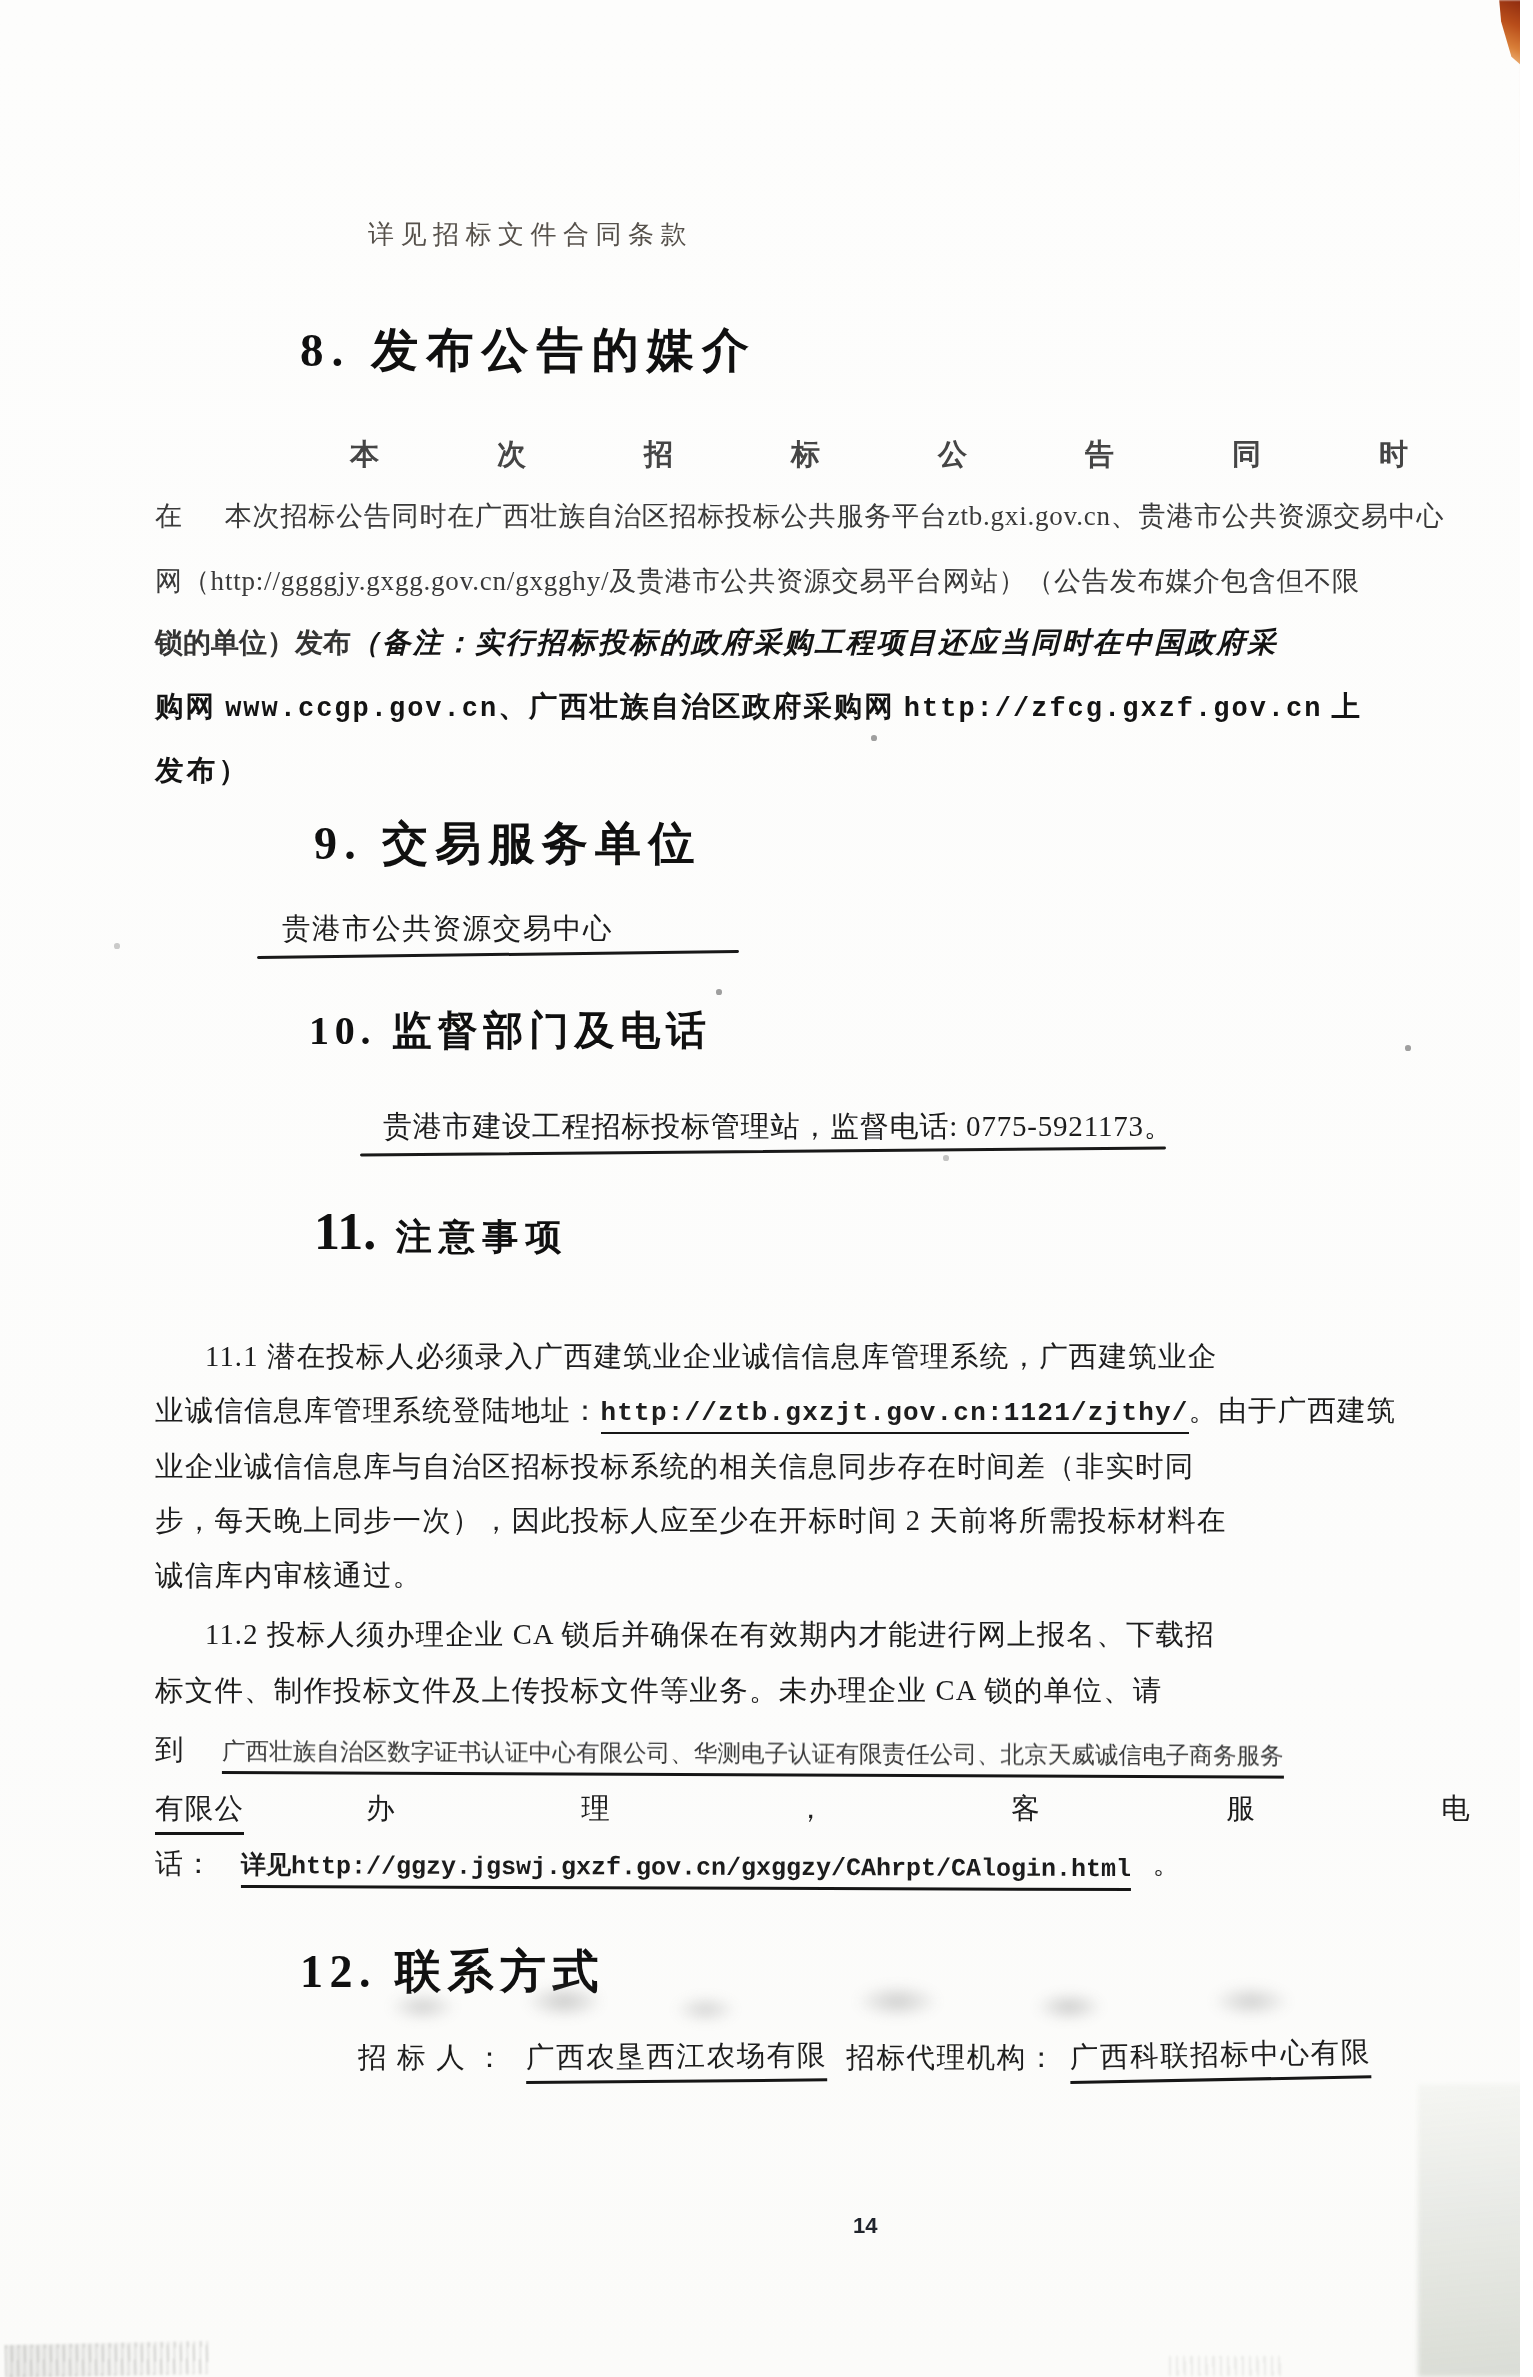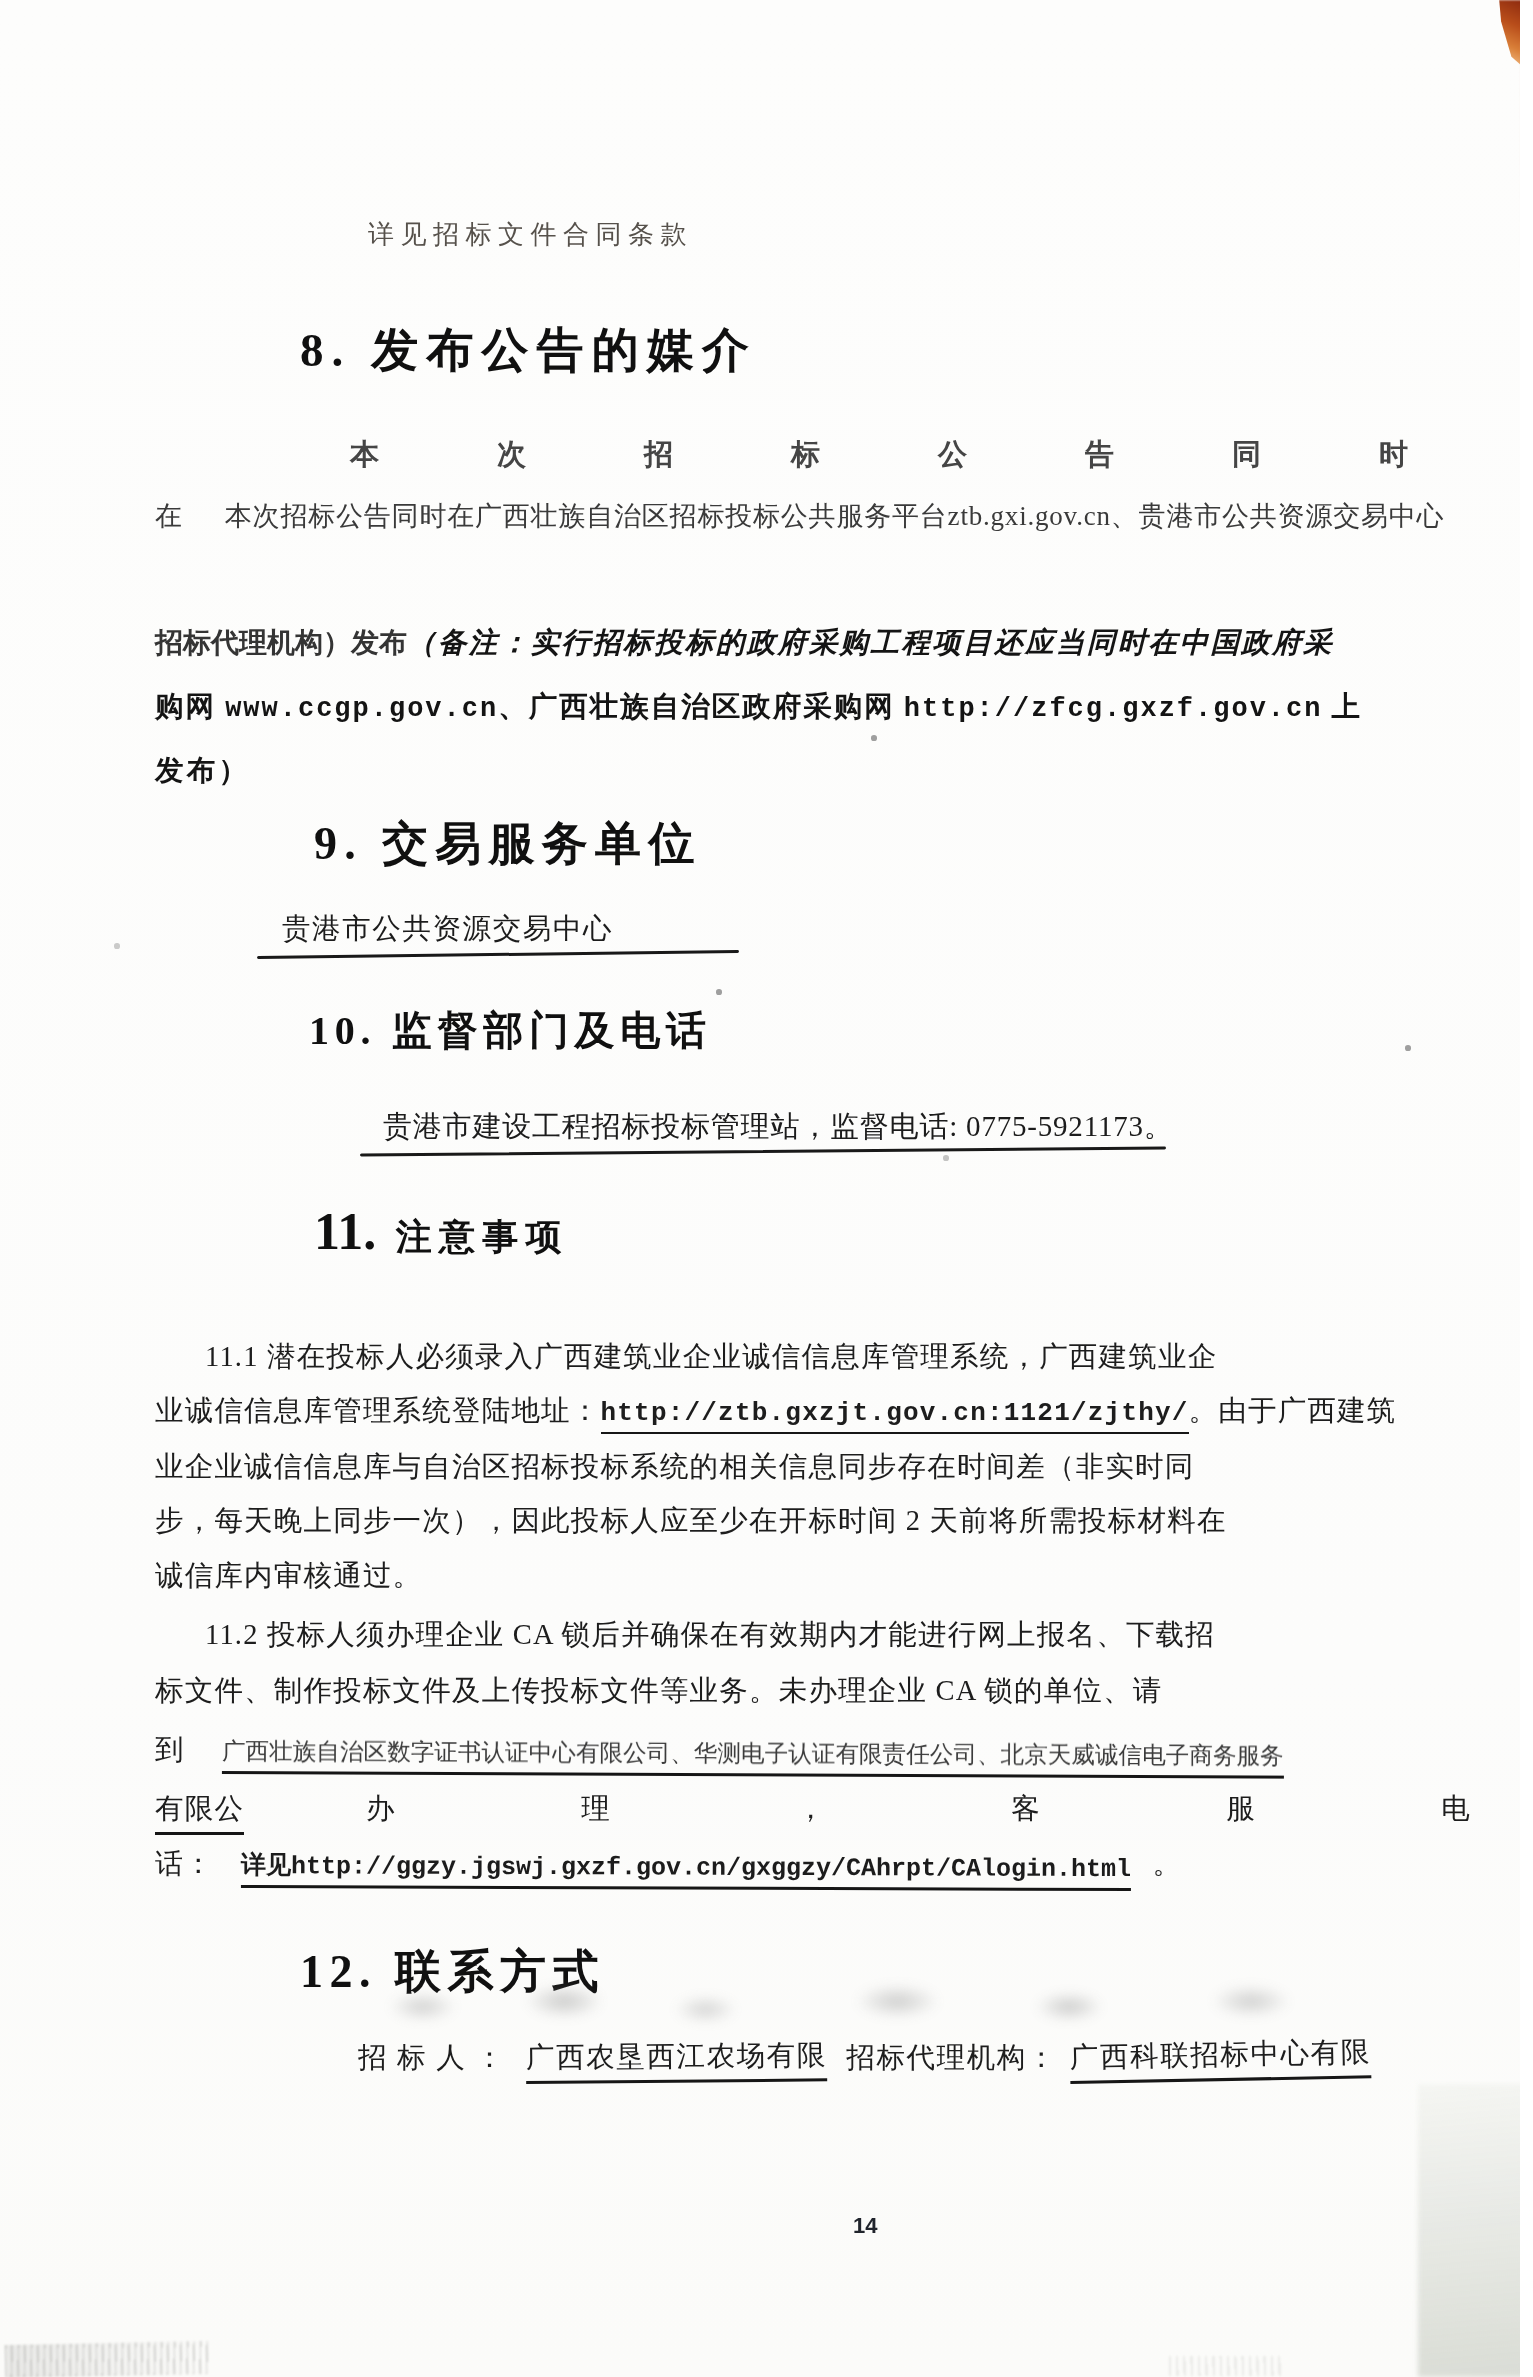--- a/index.html
+++ b/index.html
@@ -94,23 +94,24 @@
     <span>公</span>
     <span>告</span>
     <span>同</span>
     <span>时</span>
   </div>
 
   <div class="abs blur1" style="left:155px;top:498px;font-size:27px;letter-spacing:0.8px;">
     <span>在</span><span style="margin-left:42px;">本次招标公告同时在广西壮族自治区招标投标公共服务平台ztb.gxi.gov.cn、贵港市公共资源交易中心</span>
   </div>
 
+  <div class="abs blur1" style="left:155px;top:563px;font-size:27px;letter-spacing:0.8px;">网（http://ggggjy.gxgg.gov.cn/gxgghy/及贵港市公共资源交易平台网站）（公告发布媒介包含但不限</div>
 
   <div class="abs" style="left:155px;top:624px;font-size:28px;">
-    <span class="blur2 bold">招标代理机构）发布</span><span class="bold" style="font-style:italic;letter-spacing:2.4px;font-size:28.5px;color:#141414;">（备注：实行招标投标的政府采购工程项目还应当同时在中国政府采</span>
+    <span class="blur2 bold">锁的单位）发布</span><span class="bold" style="font-style:italic;letter-spacing:2.4px;font-size:28.5px;color:#141414;">（备注：实行招标投标的政府采购工程项目还应当同时在中国政府采</span>
   </div>
 
   <div class="abs bold" style="left:155px;top:688px;font-size:28.5px;letter-spacing:2px;color:#141414;">
     <span>购网</span>
     <span class="mono bold" style="font-size:27px;">www.ccgp.gov.cn</span><span>、广西壮族自治区政府采购网</span>
     <span class="mono bold" style="font-size:27px;">http://zfcg.gxzf.gov.cn</span>
     <span>上</span>
   </div>
 
   <div class="abs bold" style="left:155px;top:752px;font-size:28.5px;letter-spacing:3.3px;color:#141414;">发布）</div>

